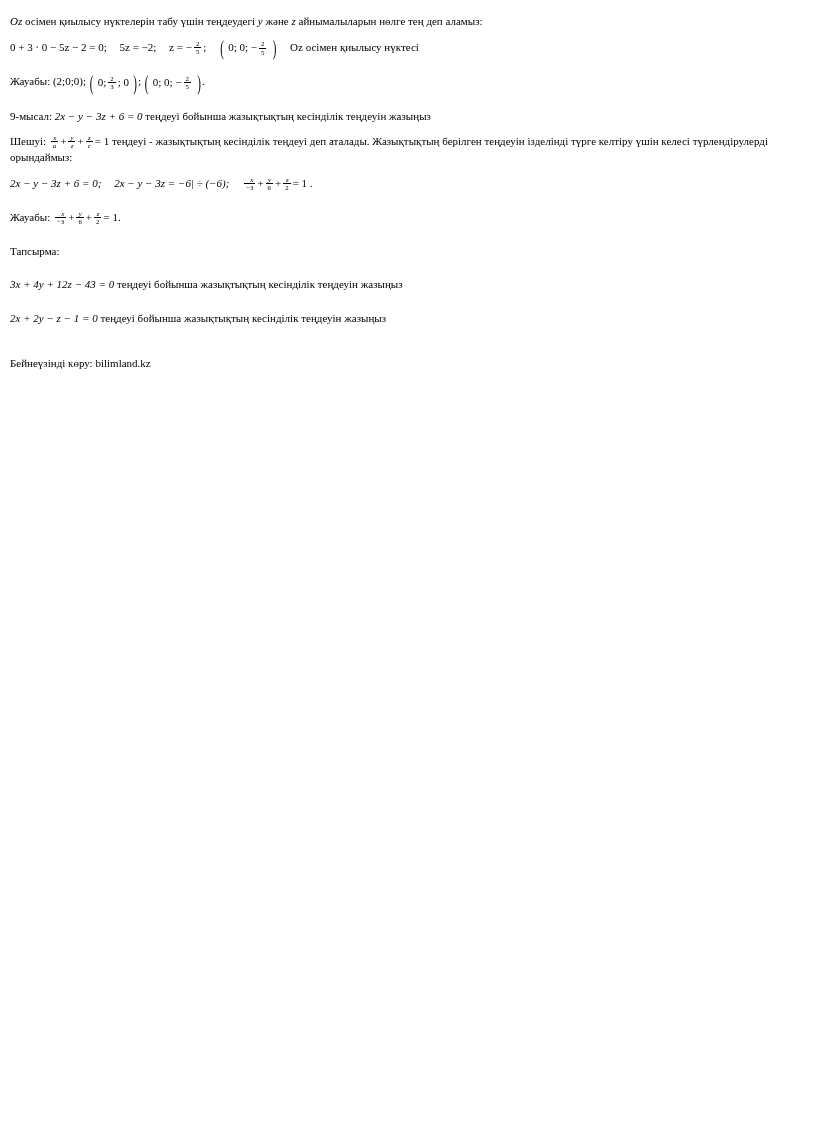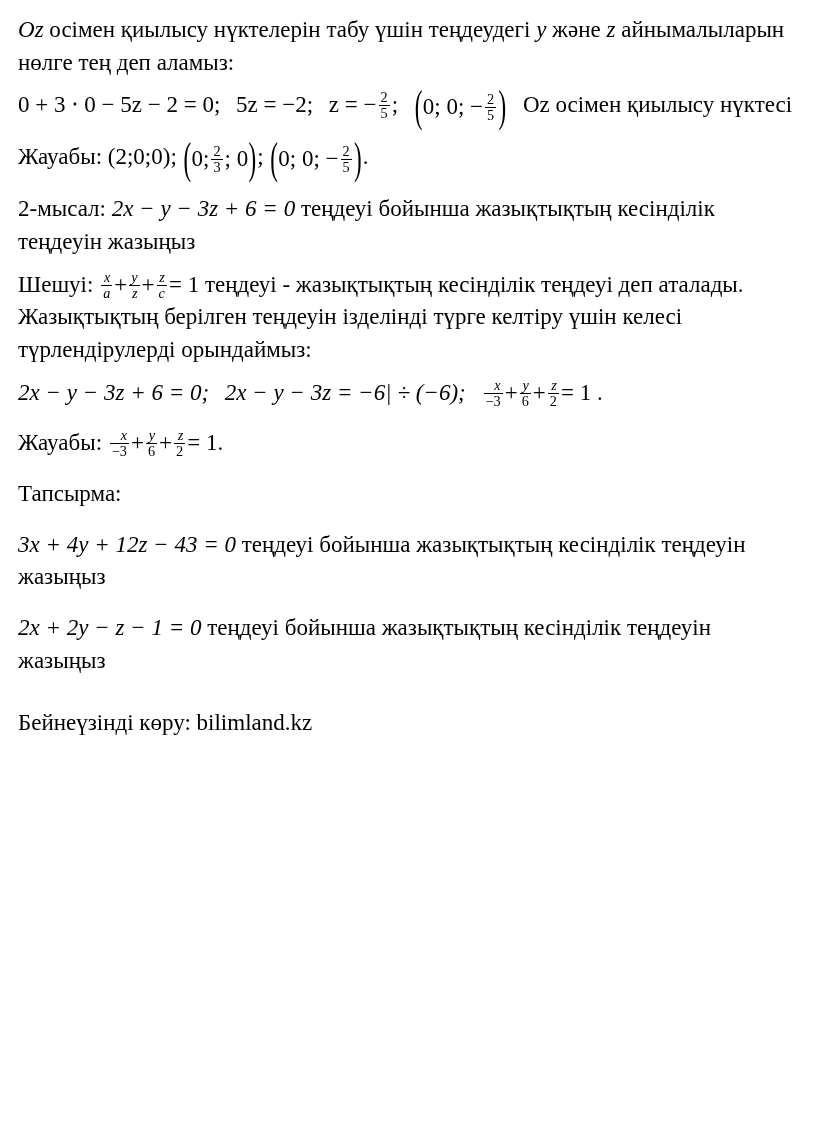--- a/index.html
+++ b/index.html
@@ -14,23 +14,23 @@
     color: #000000;
     overflow: hidden;
   }
   .page {
     box-sizing: border-box;
     width: 816px;
     height: 1123px;
     padding: 14px 18px 0 10px;
   }
   .para {
-    font-size: 23px;
+    font-size: 11px;
     line-height: 1.42;
-    margin: 0 0 10px 8px;
+    margin: 0 0 10px 0;
     text-align: left;
   }
   .gap-md { margin-bottom: 18px; }
   .it { font-style: italic; text-align: right; }
   .mathvar { font-style: italic; font-family: "Liberation Serif", serif; }
   .math { font-family: "Liberation Serif", serif; }
 
   
   .frac {
     display: inline-block;
@@ -84,21 +84,21 @@
   </p>
 
   <p class="para gap-md">
     <span>Жауабы:</span>
     <span class="math">(2;0;0);</span>
     <span class="math nowrap paren"><span>0;</span><span class="frac"><span class="num">2</span><span class="den">3</span></span><span>; 0</span></span><span class="math">;</span>
     <span class="math nowrap paren"><span>0; 0; −</span><span class="frac"><span class="num">2</span><span class="den">5</span></span></span><span class="math">.</span>
   </p>
 
   <p class="para">
-    <span>2-мысал:</span>
+    <span>9-мысал:</span>
     <span class="math it">2x − y − 3z + 6 = 0</span><span> теңдеуі бойынша жазықтықтың кесінділік теңдеуін жазыңыз</span>
   </p>
 
   <p class="para">
     <span>Шешуі:</span>
     <span class="frac"><span class="num it">x</span><span class="den it">a</span></span><span class="math">+</span><span class="frac"><span class="num it">y</span><span class="den it">z</span></span><span class="math">+</span><span class="frac"><span class="num it">z</span><span class="den it">c</span></span><span class="math">= 1</span><span>  теңдеуі - жазықтықтың кесінділік теңдеуі деп аталады. Жазықтықтың берілген теңдеуін ізделінді түрге келтіру үшін келесі түрлендірулерді орындаймыз:</span>
   </p>
 
   <p class="para gap-md">
     <span class="math it nowrap">2x − y − 3z + 6 = 0;</span>

